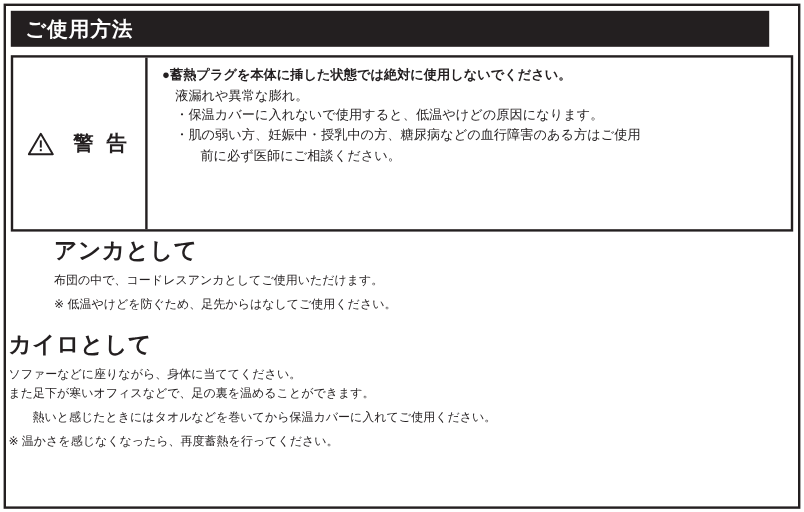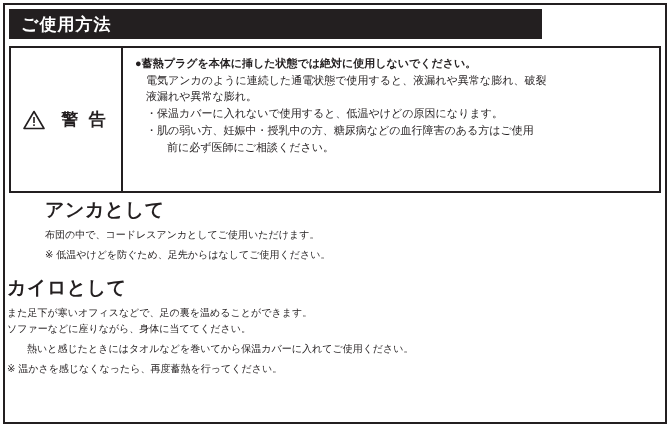--- a/index.html
+++ b/index.html
@@ -28,21 +28,21 @@
     width: 664px;
     height: 421px;
     border: 2px solid #231f20;
     box-sizing: border-box;
   }
   
   .header-bar {
     position: absolute;
     left: 9px;
     top: 9px;
-    width: 533px;
+    width: 632px;
     height: 30px;
     background: #231f20;
     display: flex;
     align-items: center;
     box-sizing: border-box;
   }
   .header-title {
     color: #ffffff;
     font-size: 17px;
     font-weight: bold;
@@ -151,38 +151,37 @@
             <polygon points="11,1.5 21,18.5 1,18.5" fill="none" stroke="#231f20" stroke-width="1.6" stroke-linejoin="round"></polygon>
             <rect x="10.2" y="7" width="1.6" height="6" fill="#231f20"></rect>
             <rect x="10.2" y="14.3" width="1.6" height="1.7" fill="#231f20"></rect>
           </svg>
         </span>
         <span class="warning-word">警 告</span>
       </div>
     </div>
     <div class="warning-body">
       <div class="w-line bold">●蓄熱プラグを本体に挿した状態では絶対に使用しないでください。</div>
-      <div class="w-line indent1">電気アンカのように連続した通電状態で使用すると、液漏れや異常な膨れ、破裂</div>
       <div class="w-line indent1">液漏れや異常な膨れ。</div>
       <div class="w-line indent1">・保温カバーに入れないで使用すると、低温やけどの原因になります。</div>
       <div class="w-line indent1">・肌の弱い方、妊娠中・授乳中の方、糖尿病などの血行障害のある方はご使用</div>
       <div class="w-line indent3">前に必ず医師にご相談ください。</div>
     </div>
   </div>
 
   <div class="section" id="anka-section">
     <div class="section-title">アンカとして</div>
     <div class="s-line">布団の中で、コードレスアンカとしてご使用いただけます。</div>
     <div class="gap-s"></div>
     <div class="s-line">※ 低温やけどを防ぐため、足先からはなしてご使用ください。</div>
   </div>
 
   <div class="section" id="kairo-section">
     <div class="section-title">カイロとして</div>
+    <div class="s-line">ソファーなどに座りながら、身体に当ててください。</div>
     <div class="s-line">また足下が寒いオフィスなどで、足の裏を温めることができます。</div>
-    <div class="s-line">ソファーなどに座りながら、身体に当ててください。</div>
     <div class="gap-s"></div>
     <div class="s-line hang">熱いと感じたときにはタオルなどを巻いてから保温カバーに入れてご使用ください。</div>
     <div class="gap-s"></div>
     <div class="s-line">※ 温かさを感じなくなったら、再度蓄熱を行ってください。</div>
   </div>
 
 </div>
 
 </body></html>

